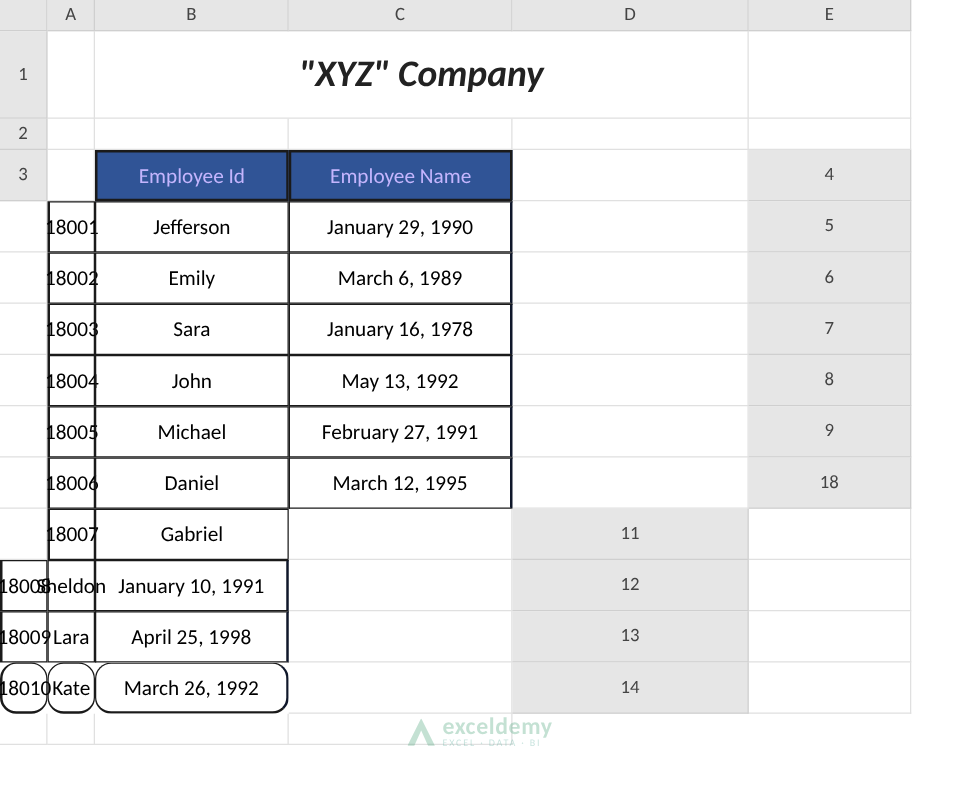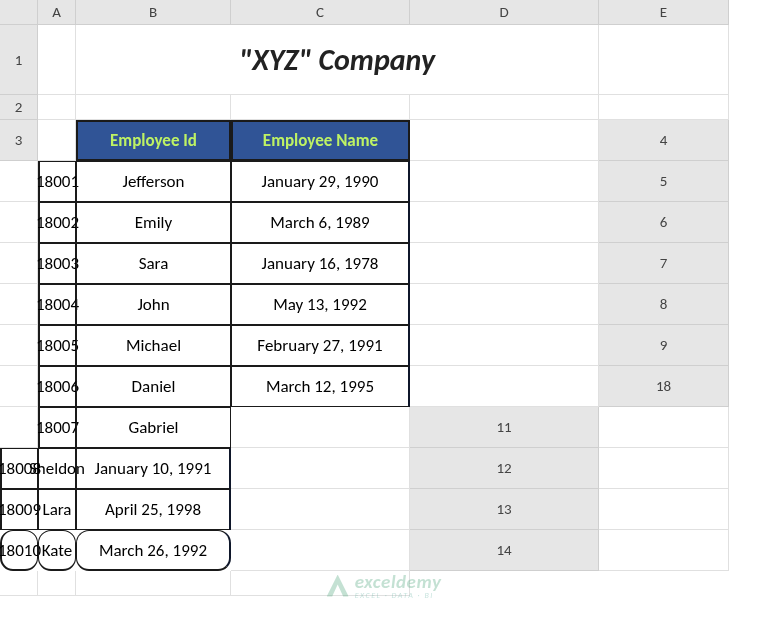--- a/index.html
+++ b/index.html
@@ -47,22 +47,22 @@
       display: flex;
       align-items: center;
       justify-content: center;
       font-style: italic;
       font-weight: bold;
       font-size: 30px;
       color: #222;
     }
     .th {
       background: #305496;
-      color: #bef264;
-      font-weight: bold;
+      color: #c4b5fd;
+      font-weight: normal;
       border: 2px solid #1a1a1a;
       font-size: 17px;
     }
     .td {
       border: 1px solid #1a1a1a;
       font-size: 17px;
       color: #000000;
     }
     .td-left { border-left: 2px solid #1a1a1a; }
     .td-right { border-right: 2px solid #0f172a; }
@@ -71,21 +71,20 @@
       position: absolute;
       bottom: 40px;
       left: 50%;
       transform: translateX(-50%);
       display: flex;
       align-items: center;
       gap: 6px;
       opacity: 0.32;
       font-size: 18px;
       color: #4aa37a;
-      font-style: italic;
     }
     .watermark .wm-icon {
       width: 22px;
       height: 22px;
       background: #4aa37a;
       clip-path: polygon(0 100%, 50% 0, 100% 100%, 75% 100%, 50% 45%, 25% 100%);
     }
     .watermark .wm-text { display: flex; flex-direction: column; line-height: 1; }
     .watermark .wm-main { font-weight: 600; font-size: 19px; letter-spacing: .5px; }
     .watermark .wm-sub { font-size: 8px; letter-spacing: 1.5px; color: #5a9; }

